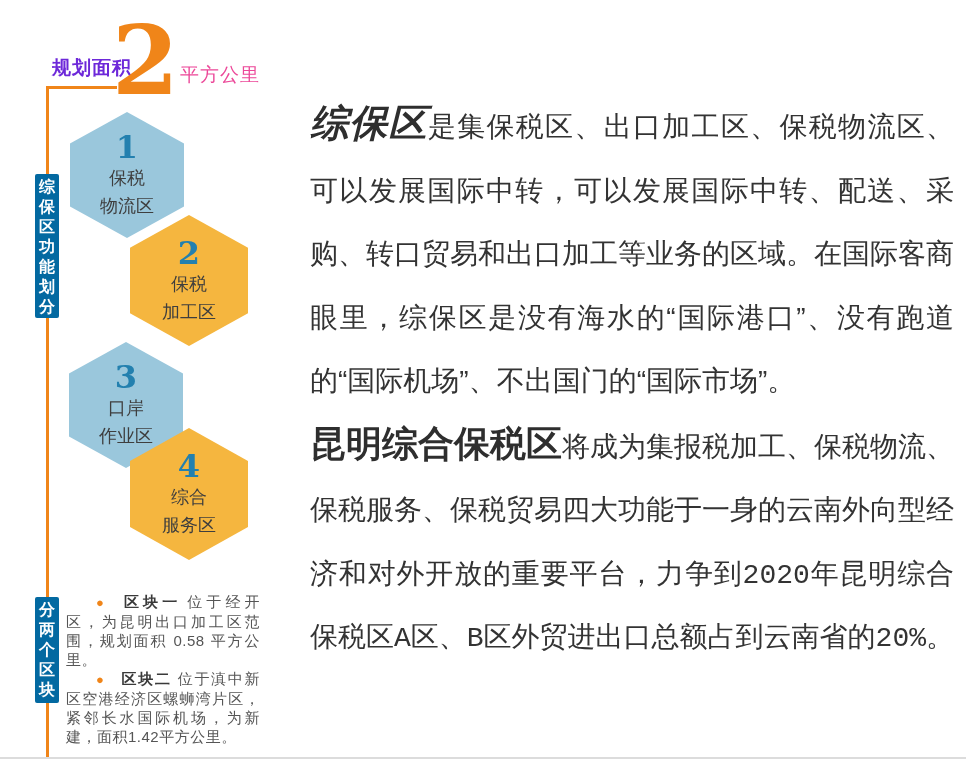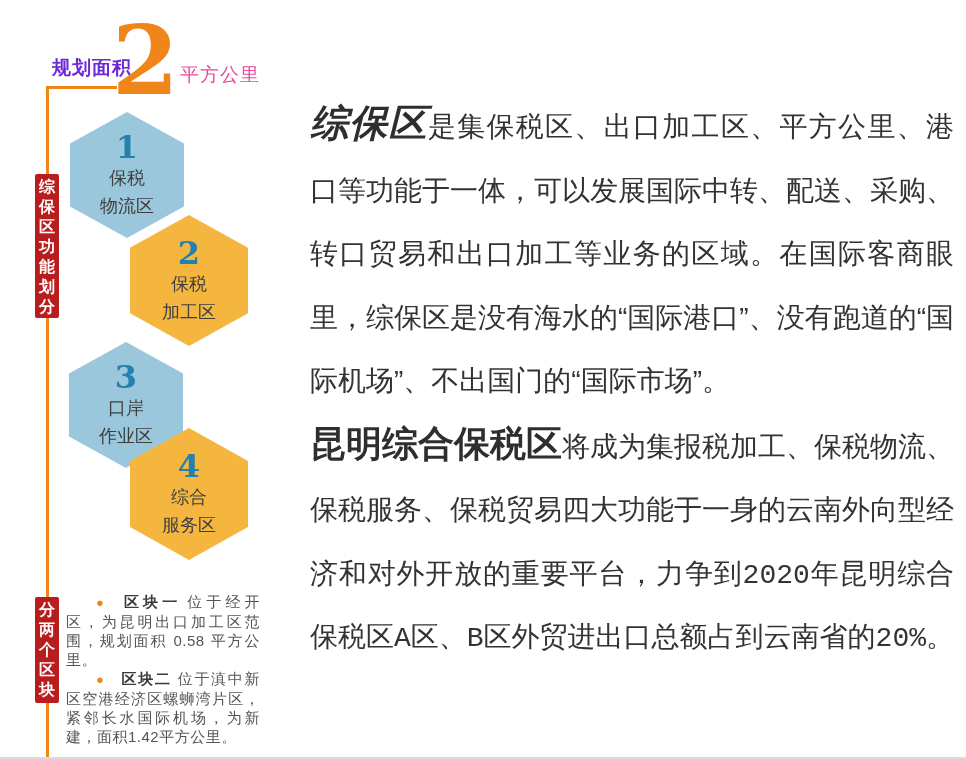--- a/index.html
+++ b/index.html
@@ -27,21 +27,21 @@
   }
   .plan-unit { position: absolute; left: 180px; top: 62px; font-size: 19px; font-weight: normal; color: #ec4899; letter-spacing: 1px; }
 
   
   .h-line { position: absolute; left: 47px; top: 86px; width: 70px; height: 3px; background: #f08519; }
   .v-line { position: absolute; left: 46px; top: 86px; width: 3px; height: 673px; background: #f08519; }
 
   
   .side-bar {
     position: absolute; left: 35px; width: 24px;
-    background: #b91c1c; color: #ffffff;
+    background: #0369a1; color: #ffffff;
     font-size: 16px; font-weight: bold; line-height: 20px;
     text-align: center; word-break: break-all;
     border-radius: 2px;
     box-sizing: border-box; padding-top: 3px;
   }
   .bar1 { top: 174px; height: 144px; }
   .bar2 { top: 597px; height: 106px; }
 
   
   .hex {
@@ -130,19 +130,19 @@
 
   <div class="note note1">
     <span class="bullet">●</span><span class="note-label">区块一</span><span class="note-text">位于经开区，为昆明出口加工区范围，规划面积 0.58 平方公里。</span>
   </div>
 
   <div class="note note2">
     <span class="bullet">●</span><span class="note-label">区块二</span><span class="note-text">位于滇中新区空港经济区螺蛳湾片区，紧邻长水国际机场，为新建，面积1.42平方公里。</span>
   </div>
 
   <div class="article">
-    <p class="para"><span class="lead lead1">综保区</span><span>是集保税区、出口加工区、平方公里、港口等功能于一体，可以发展国际中转、配送、采购、转口贸易和出口加工等业务的区域。在国际客商眼里，综保区是没有海水的“国际港口”、没有跑道的“国际机场”、不出国门的“国际市场”。</span></p>
+    <p class="para"><span class="lead lead1">综保区</span><span>是集保税区、出口加工区、保税物流区、可以发展国际中转，可以发展国际中转、配送、采购、转口贸易和出口加工等业务的区域。在国际客商眼里，综保区是没有海水的“国际港口”、没有跑道的“国际机场”、不出国门的“国际市场”。</span></p>
     <p class="para"><span class="lead lead2">昆明综合保税区</span><span>将成为集报税加工、保税物流、保税服务、保税贸易四大功能于一身的云南外向型经济和对外开放的重要平台，力争到2020年昆明综合保税区A区、B区外贸进出口总额占到云南省的20%。</span></p>
   </div>
 
   <div class="bottom-rule"></div>
 
 </div>
 
 </body></html>

